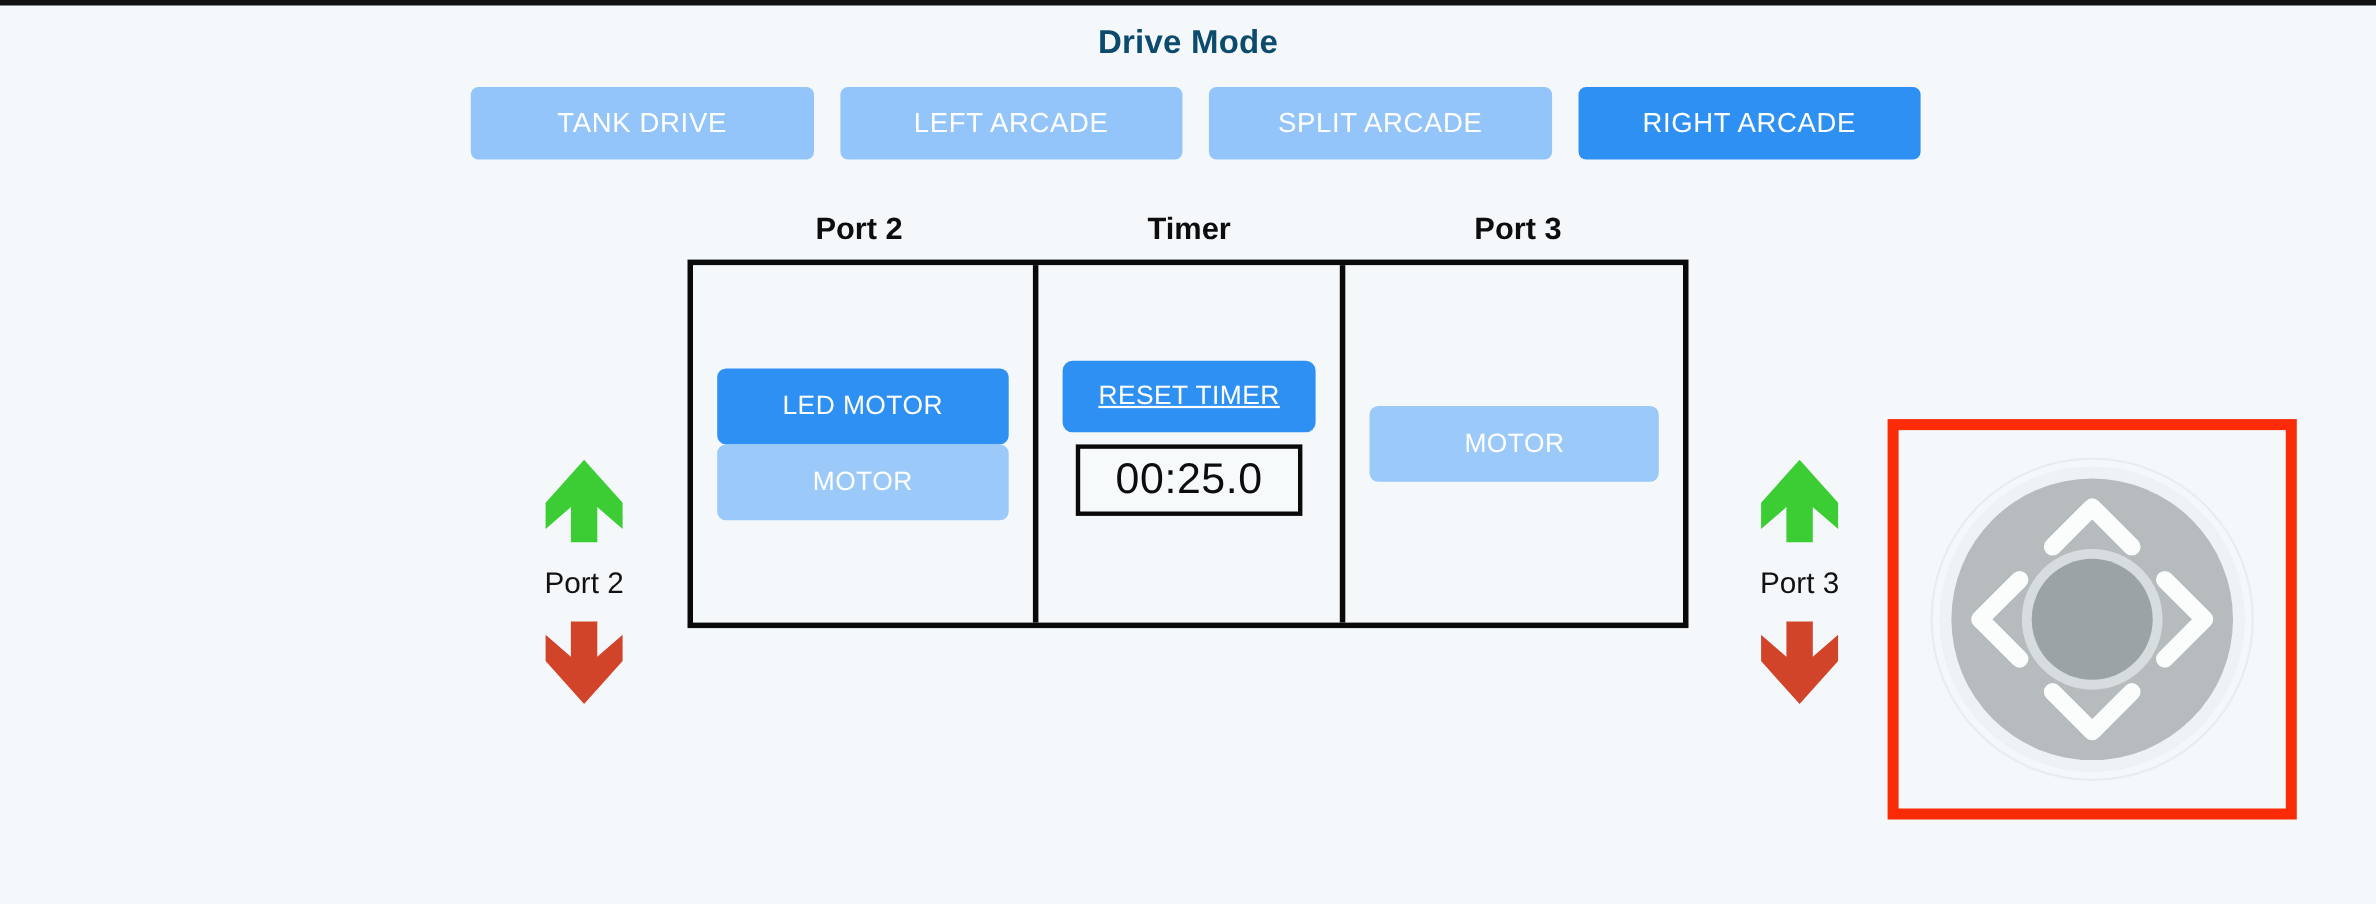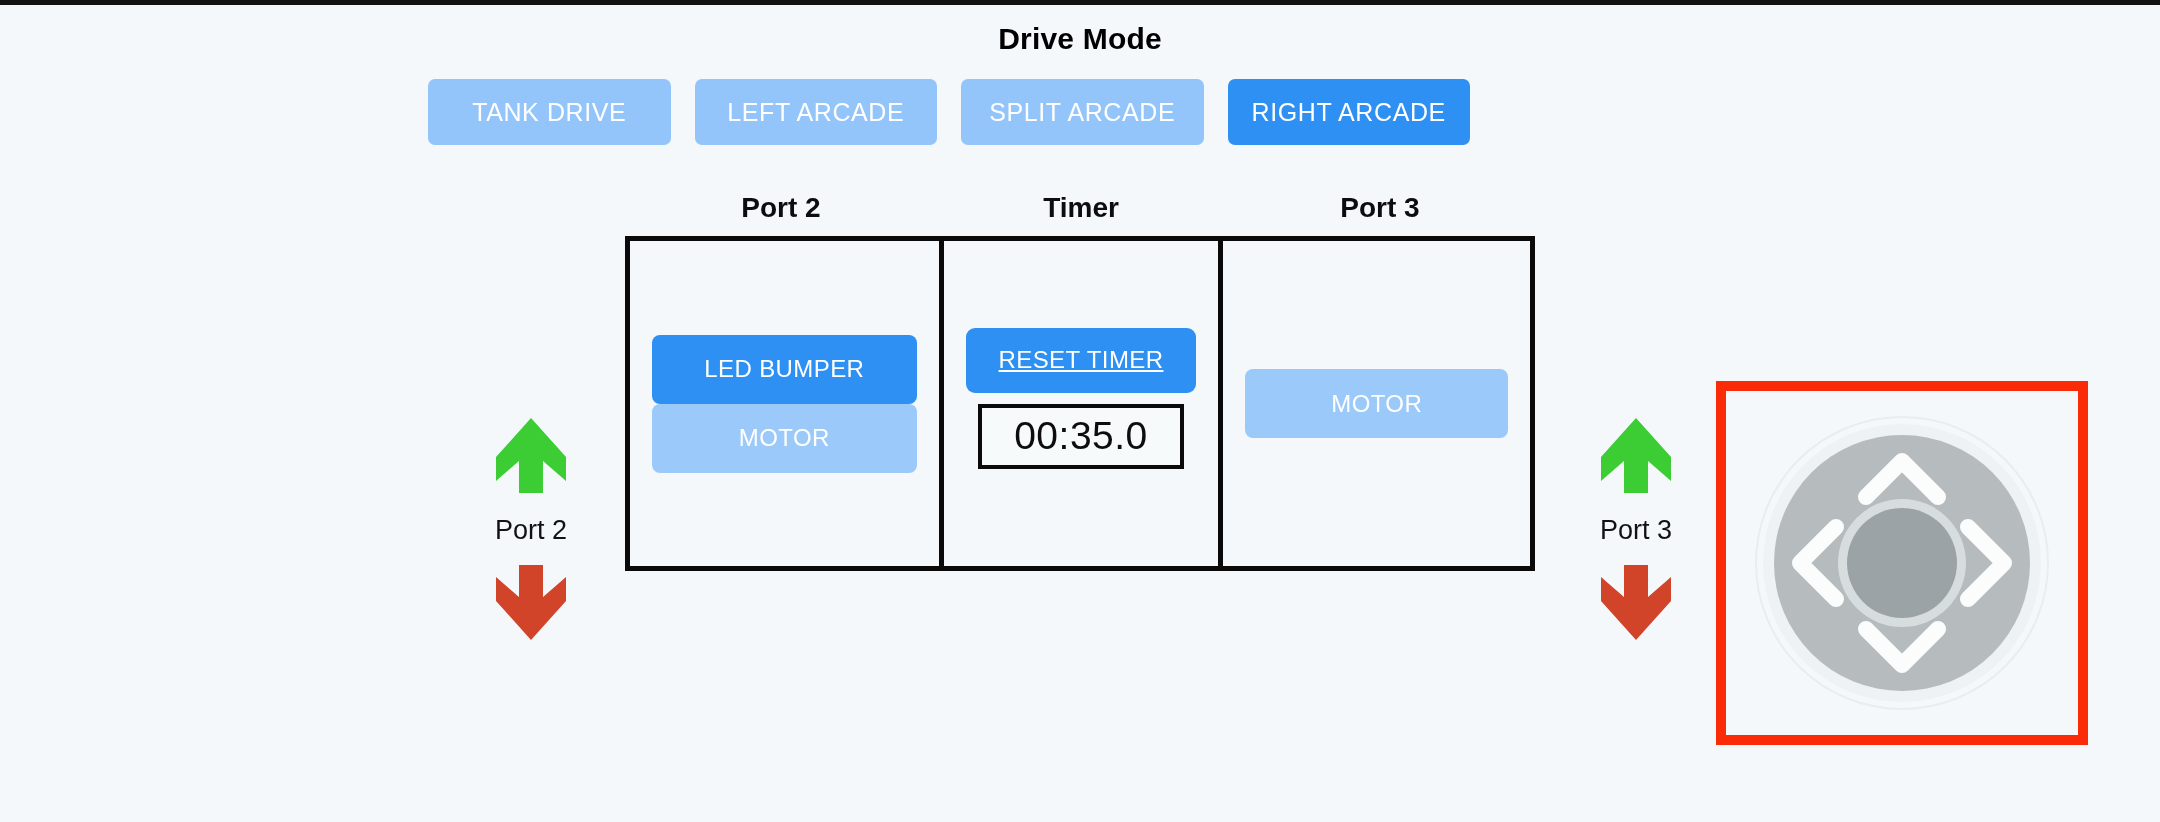--- a/index.html
+++ b/index.html
@@ -30,28 +30,28 @@
 
   
   .drive-title {
     position: absolute;
     top: 22px;
     left: 0;
     width: 2160px;
     text-align: center;
     font-size: 30px;
     font-weight: bold;
-    color: #000000;
+    color: #0c4a6e;
     letter-spacing: 0.2px;
   }
   .mode-row {
     position: absolute;
     top: 79px;
     left: 428px;
-    width: 1042px;
+    width: 1318px;
     display: flex;
     gap: 24px;
   }
   .mode-btn {
     flex: 1 1 0;
     height: 66px;
     border: none;
     border-radius: 7px;
     background: #93c5fa;
     color: #ffffff;
@@ -217,27 +217,27 @@
 
   <div class="panel-labels">
     <div class="panel-label p2">Port 2</div>
     <div class="panel-label tm">Timer</div>
     <div class="panel-label p3">Port 3</div>
   </div>
 
   <div class="panel-group">
 
     <div class="panel col-port2">
-      <button class="dev-btn">LED BUMPER</button>
+      <button class="dev-btn">LED MOTOR</button>
       <button class="dev-btn inactive">MOTOR</button>
     </div>
 
     <div class="panel col-timer">
       <button class="timer-btn">RESET TIMER</button>
-      <div class="timer-display">00:35.0</div>
+      <div class="timer-display">00:25.0</div>
     </div>
 
     <div class="panel col-port3">
       <button class="dev-btn inactive">MOTOR</button>
     </div>
 
   </div>
 
   <div class="port-indicator left">
     <svg class="arrow-svg" width="72" height="80" viewBox="0 0 72 80">

